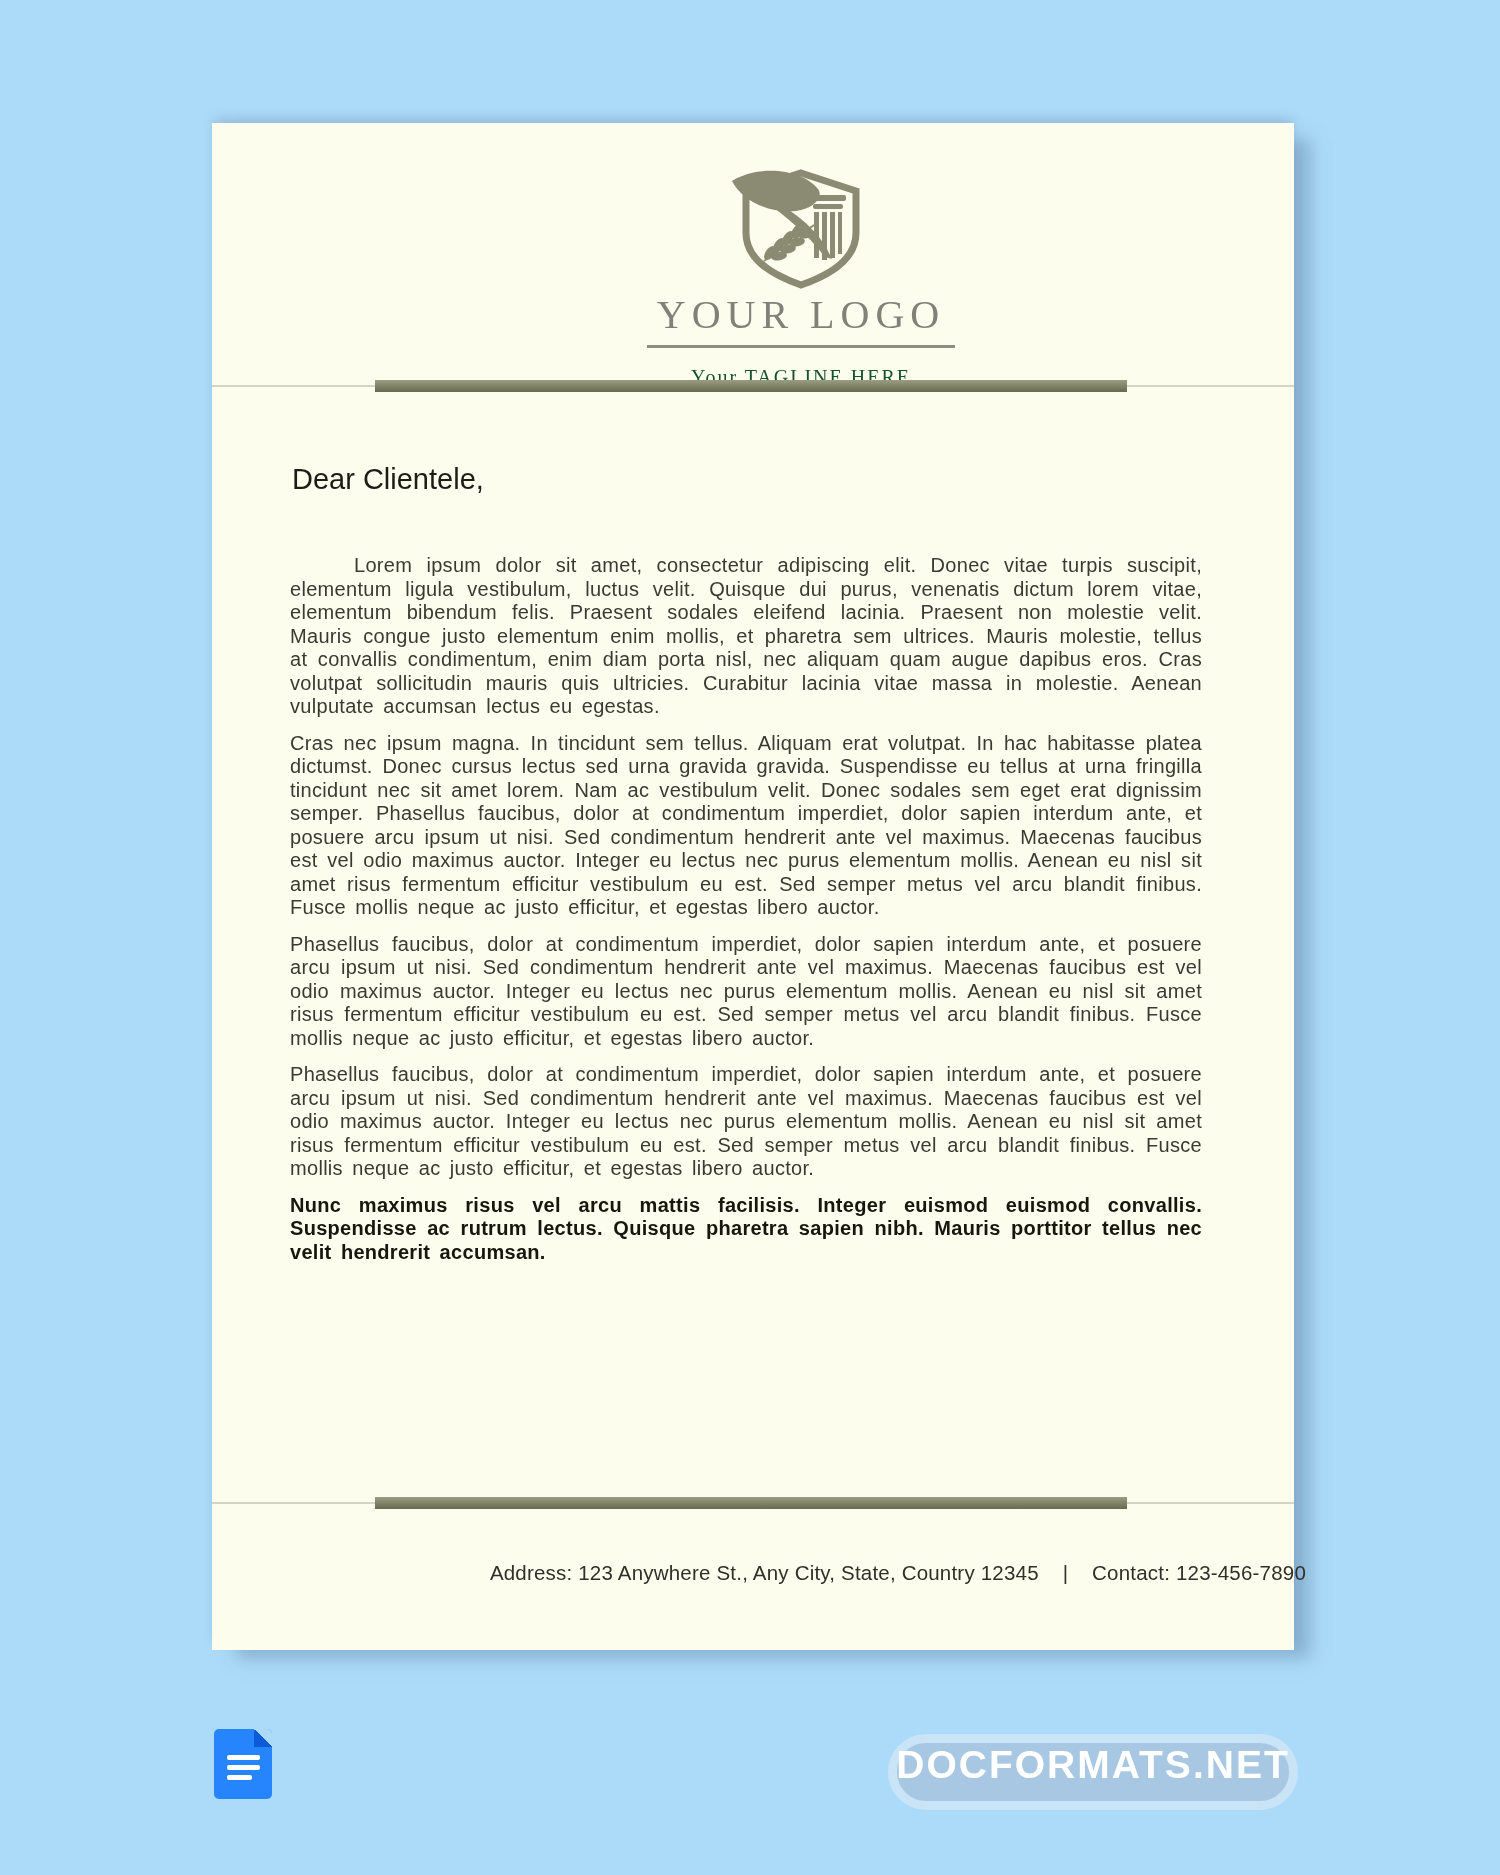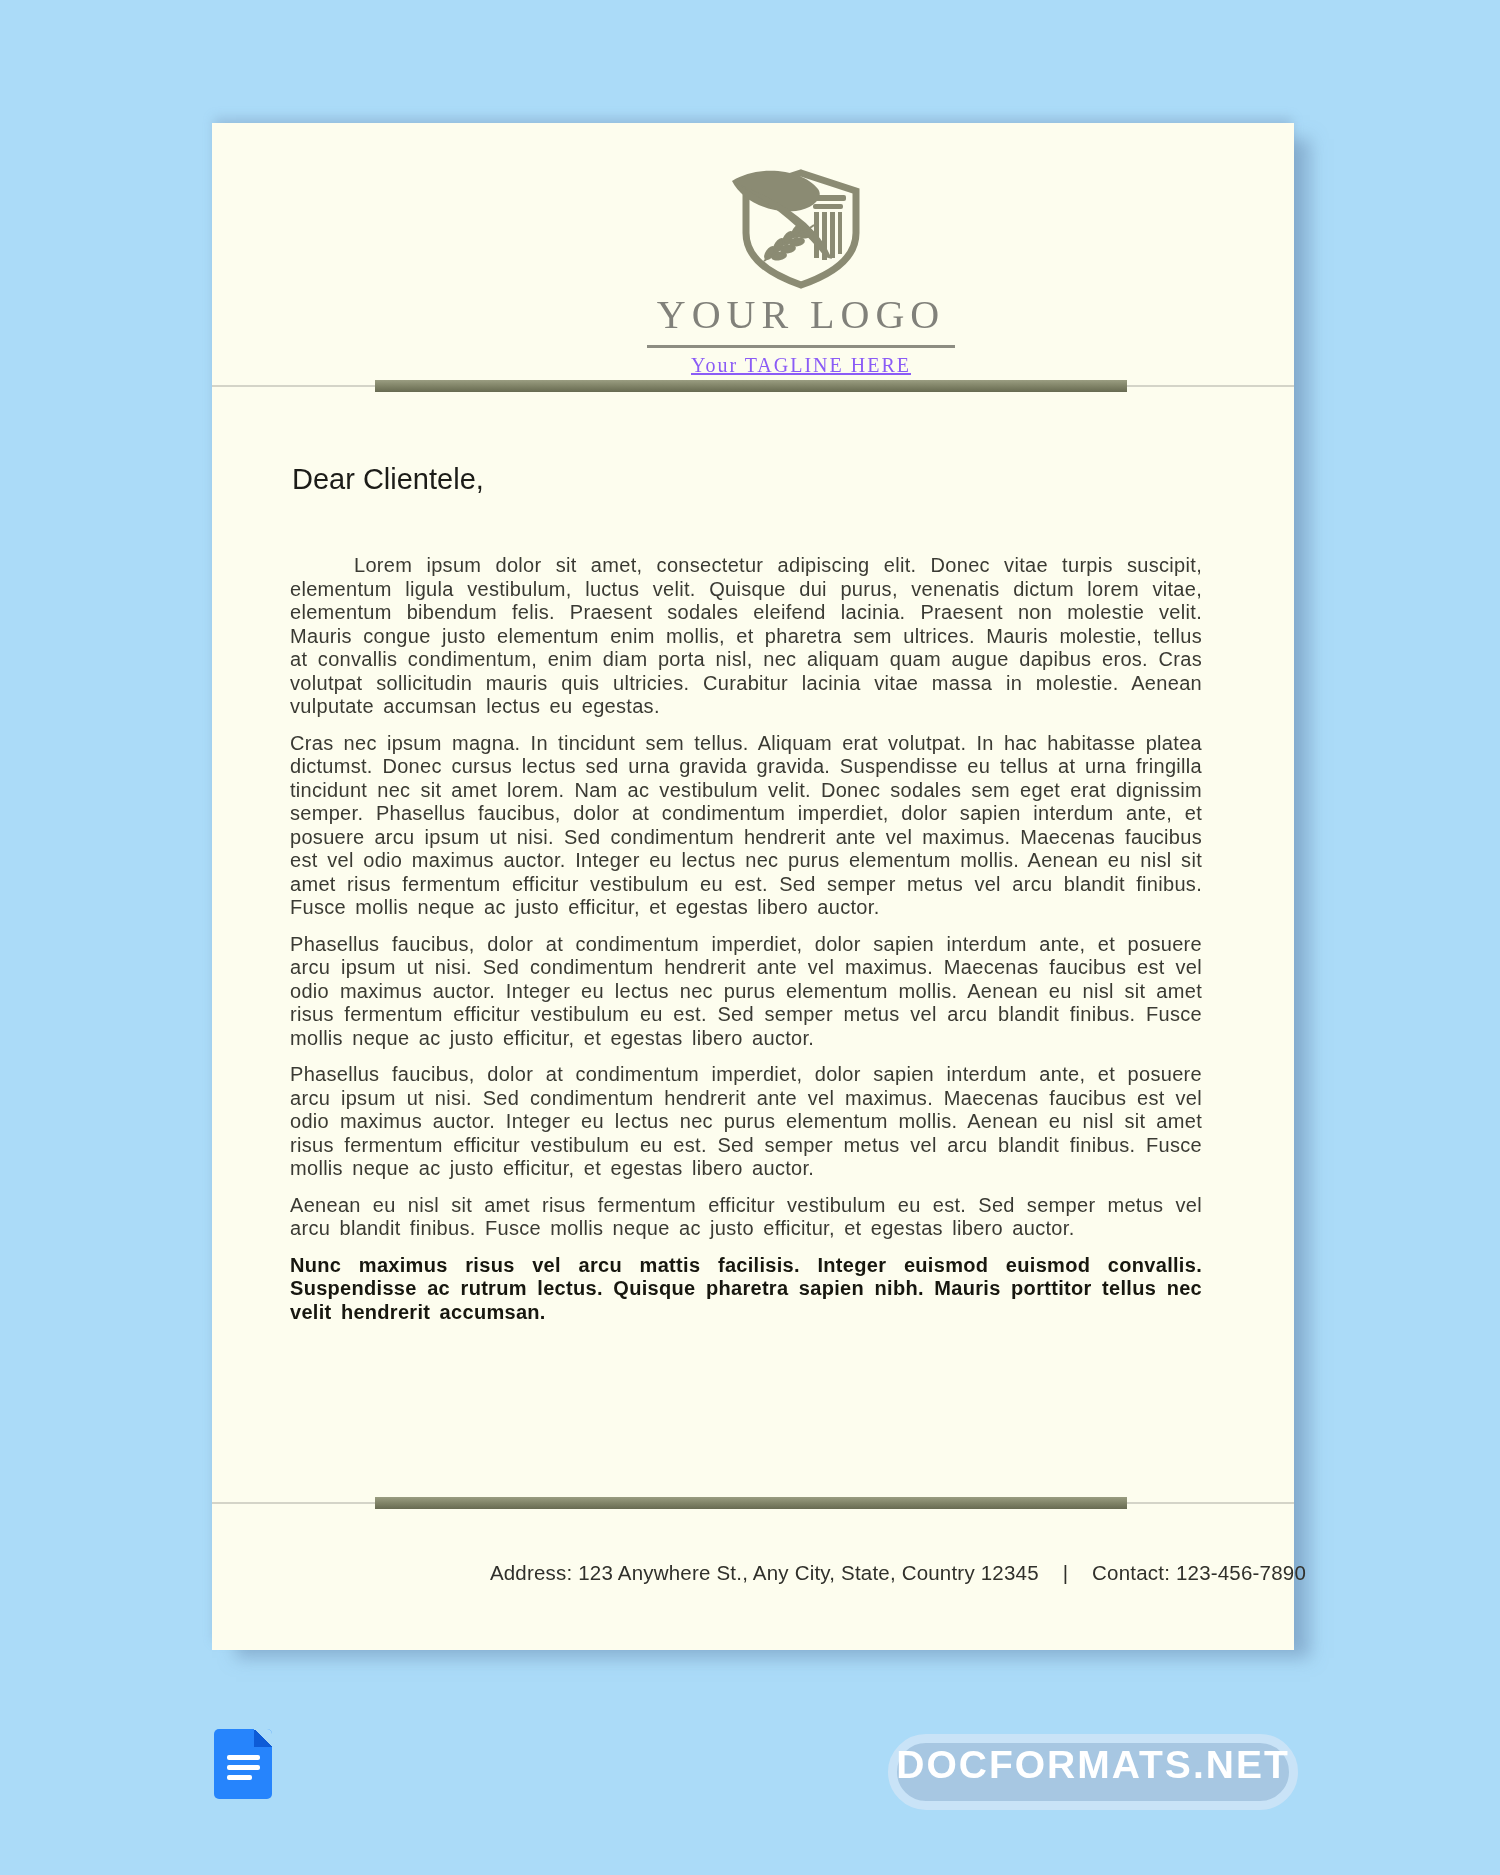--- a/index.html
+++ b/index.html
@@ -18,23 +18,23 @@
   
   .logo-wrap{position:absolute;top:38px;left:0;width:100%;text-align:center;padding-left:48px;}
   .logo-art{display:block;margin:0 auto 2px auto;}
   .logo-name{
     display:inline-block;
     font-family:"Liberation Serif", serif;
     font-size:40px;letter-spacing:6px;color:#81817a;
     border-bottom:3px solid #8d8d82;padding:0 10px 7px 10px;
   }
   .logo-tagline{
-    margin-top:6px;
+    margin-top:18px;
     font-family:"Liberation Serif", serif;
-    font-size:20px;letter-spacing:2px;color:#8b5cf6;text-decoration:underline;
+    font-size:20px;letter-spacing:2px;color:#14532d;
   }
   
   .divider{position:absolute;left:0;width:1082px;height:12px;}
   .divider .thin{position:absolute;top:5px;left:0;right:0;height:2px;background:#d4d4c8;}
   .divider .bar{
     position:absolute;top:0;left:163px;width:752px;height:12px;
     background:linear-gradient(#9a9d81 0%, #7e8165 55%, #676a51 100%);
   }
   .divider.top{top:257px;}
   .divider.bottom{top:1374px;}
@@ -123,21 +123,20 @@
     <div class="thin"></div>
     <div class="bar"></div>
   </div>
 
   <div class="content">
     <p class="salutation">Dear Clientele,</p>
     <p class="para indent">Lorem ipsum dolor sit amet, consectetur adipiscing elit. Donec vitae turpis suscipit, elementum ligula vestibulum, luctus velit. Quisque dui purus, venenatis dictum lorem vitae, elementum bibendum felis. Praesent sodales eleifend lacinia. Praesent non molestie velit. Mauris congue justo elementum enim mollis, et pharetra sem ultrices. Mauris molestie, tellus at convallis condimentum, enim diam porta nisl, nec aliquam quam augue dapibus eros. Cras volutpat sollicitudin mauris quis ultricies. Curabitur lacinia vitae massa in molestie. Aenean vulputate accumsan lectus eu egestas.</p>
     <p class="para">Cras nec ipsum magna. In tincidunt sem tellus. Aliquam erat volutpat. In hac habitasse platea dictumst. Donec cursus lectus sed urna gravida gravida. Suspendisse eu tellus at urna fringilla tincidunt nec sit amet lorem. Nam ac vestibulum velit. Donec sodales sem eget erat dignissim semper. Phasellus faucibus, dolor at condimentum imperdiet, dolor sapien interdum ante, et posuere arcu ipsum ut nisi. Sed condimentum hendrerit ante vel maximus. Maecenas faucibus est vel odio maximus auctor. Integer eu lectus nec purus elementum mollis. Aenean eu nisl sit amet risus fermentum efficitur vestibulum eu est. Sed semper metus vel arcu blandit finibus. Fusce mollis neque ac justo efficitur, et egestas libero auctor.</p>
     <p class="para">Phasellus faucibus, dolor at condimentum imperdiet, dolor sapien interdum ante, et posuere arcu ipsum ut nisi. Sed condimentum hendrerit ante vel maximus. Maecenas faucibus est vel odio maximus auctor. Integer eu lectus nec purus elementum mollis. Aenean eu nisl sit amet risus fermentum efficitur vestibulum eu est. Sed semper metus vel arcu blandit finibus. Fusce mollis neque ac justo efficitur, et egestas libero auctor.</p>
     <p class="para">Phasellus faucibus, dolor at condimentum imperdiet, dolor sapien interdum ante, et posuere arcu ipsum ut nisi. Sed condimentum hendrerit ante vel maximus. Maecenas faucibus est vel odio maximus auctor. Integer eu lectus nec purus elementum mollis. Aenean eu nisl sit amet risus fermentum efficitur vestibulum eu est. Sed semper metus vel arcu blandit finibus. Fusce mollis neque ac justo efficitur, et egestas libero auctor.</p>
-    <p class="para">Aenean eu nisl sit amet risus fermentum efficitur vestibulum eu est. Sed semper metus vel arcu blandit finibus. Fusce mollis neque ac justo efficitur, et egestas libero auctor.</p>
     <p class="para bold">Nunc maximus risus vel arcu mattis facilisis. Integer euismod euismod convallis. Suspendisse ac rutrum lectus. Quisque pharetra sapien nibh. Mauris porttitor tellus nec velit hendrerit accumsan.</p>
   </div>
 
   <div class="divider bottom">
     <div class="thin"></div>
     <div class="bar"></div>
   </div>
 
   <div class="footer-line">
     <span>Address: 123 Anywhere St., Any City, State, Country 12345</span>

